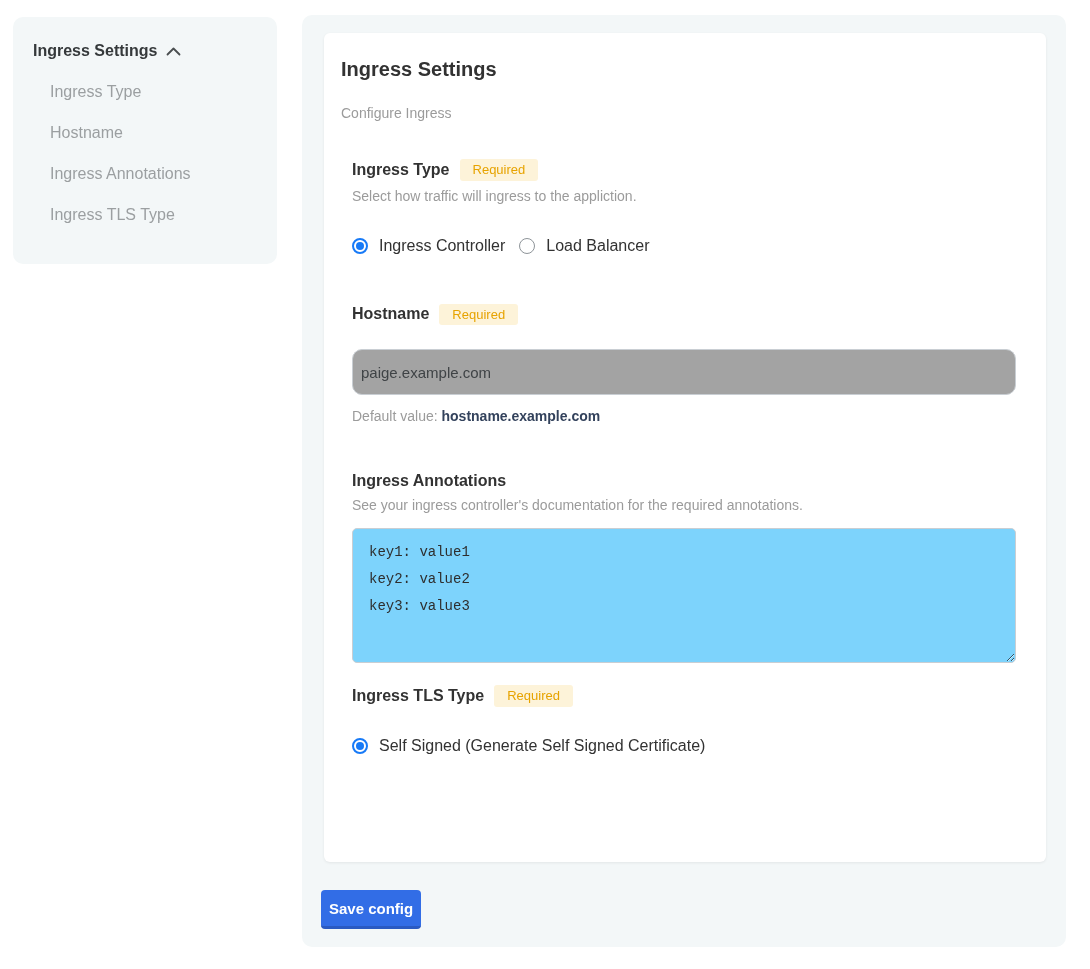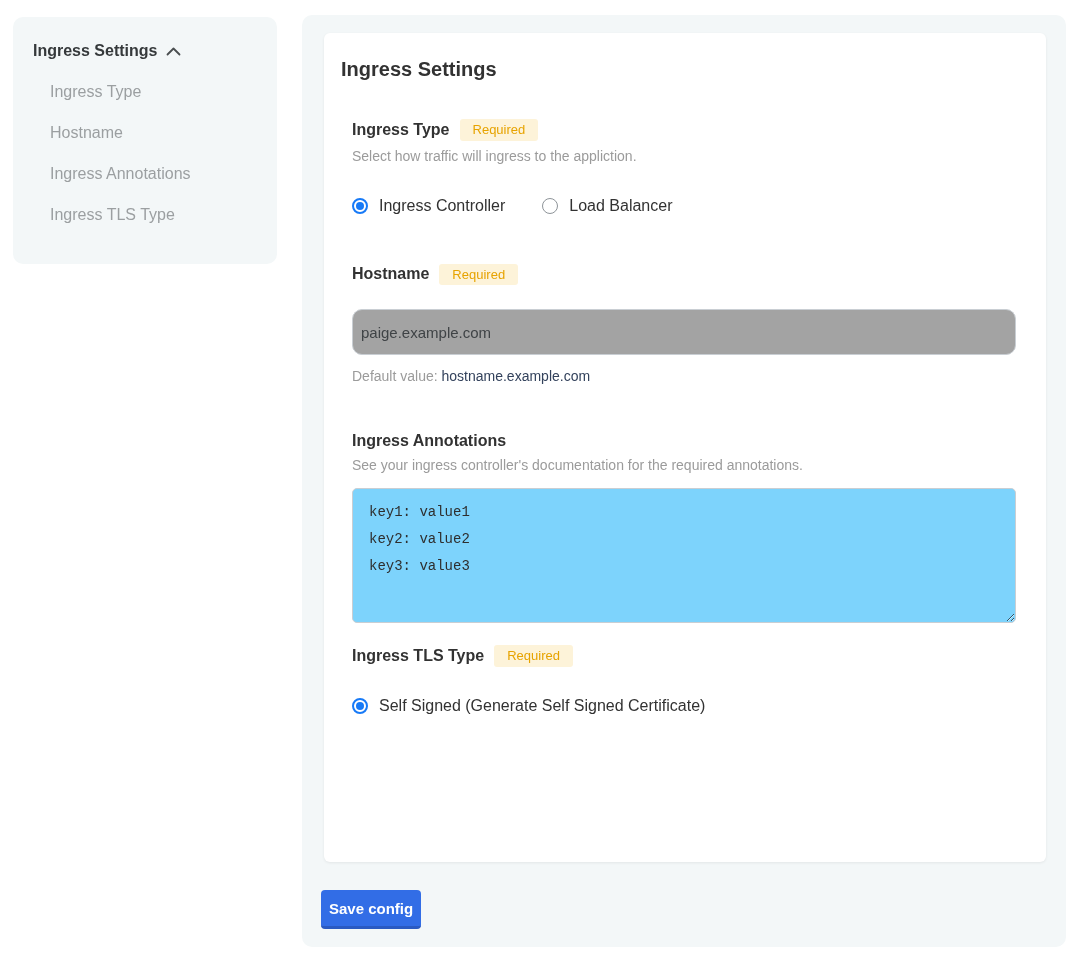--- a/index.html
+++ b/index.html
@@ -54,21 +54,21 @@
   .section-tls   { margin-top: 22px; }
 
   .sec-head { display: flex; align-items: center; gap: 10px; }
   .sec-head h3 { margin: 0; font-size: 16px; font-weight: bold; color: #323232; }
   .badge {
     font-size: 13px; color: #e7a300; background: #fdf3d9;
     padding: 3px 13px; border-radius: 3px; line-height: 1.2;
   }
   .help { margin: 7px 0 0; font-size: 14px; color: #9b9b9b; }
 
-  .radio-row { display: flex; align-items: center; gap: 37px; margin-top: 33px; }
+  .radio-row { display: flex; align-items: center; gap: 14px; margin-top: 33px; }
   .radio-col { display: flex; flex-direction: row; gap: 25px; margin-top: 30px; }
   .radio-item {
     display: flex; align-items: center; gap: 11px;
     font-size: 16px; color: #323232; cursor: pointer;
   }
   .radio {
     width: 16px; height: 16px; border-radius: 50%;
     border: 1px solid #8e9499; background: #fff;
     position: relative; flex: none;
   }
@@ -79,21 +79,21 @@
   }
 
   .text-input {
     display: block; margin-top: 24px; width: 100%; height: 46px;
     border: 1px solid #c9ced3; border-radius: 10px;
     padding: 0 8px; font-size: 15px; color: #3f4346;
     font-family: "Liberation Sans", sans-serif;
     background: #a3a3a3; outline: none;
   }
   .default-line { margin-top: 13px; font-size: 14px; color: #9b9b9b; }
-  .default-value { font-weight: normal; color: #33425c; }
+  .default-value { font-weight: bold; color: #33425c; }
 
   .annot-textarea {
     display: block; margin-top: 15px; width: 100%; height: 135px;
     border: 1px solid #c9ced3; border-radius: 5px;
     padding: 10px 16px;
     font-family: "Liberation Mono", monospace;
     font-size: 14px; line-height: 27px; color: #2e2e2e;
     background: #7dd3fc; outline: none; resize: both;
   }
 
@@ -122,20 +122,21 @@
     <li>Ingress Type</li>
     <li>Hostname</li>
     <li>Ingress Annotations</li>
     <li>Ingress TLS Type</li>
   </ul>
 </nav>
 
 <main class="panel">
   <section class="card">
     <h1 class="card-title">Ingress Settings</h1>
+    <p class="card-subtitle">Configure Ingress</p>
 
     <div class="sections">
 
       <div class="section section-type">
         <div class="sec-head">
           <h3>Ingress Type</h3>
           <span class="badge">Required</span>
         </div>
         <p class="help">Select how traffic will ingress to the appliction.</p>
         <div class="radio-row">

